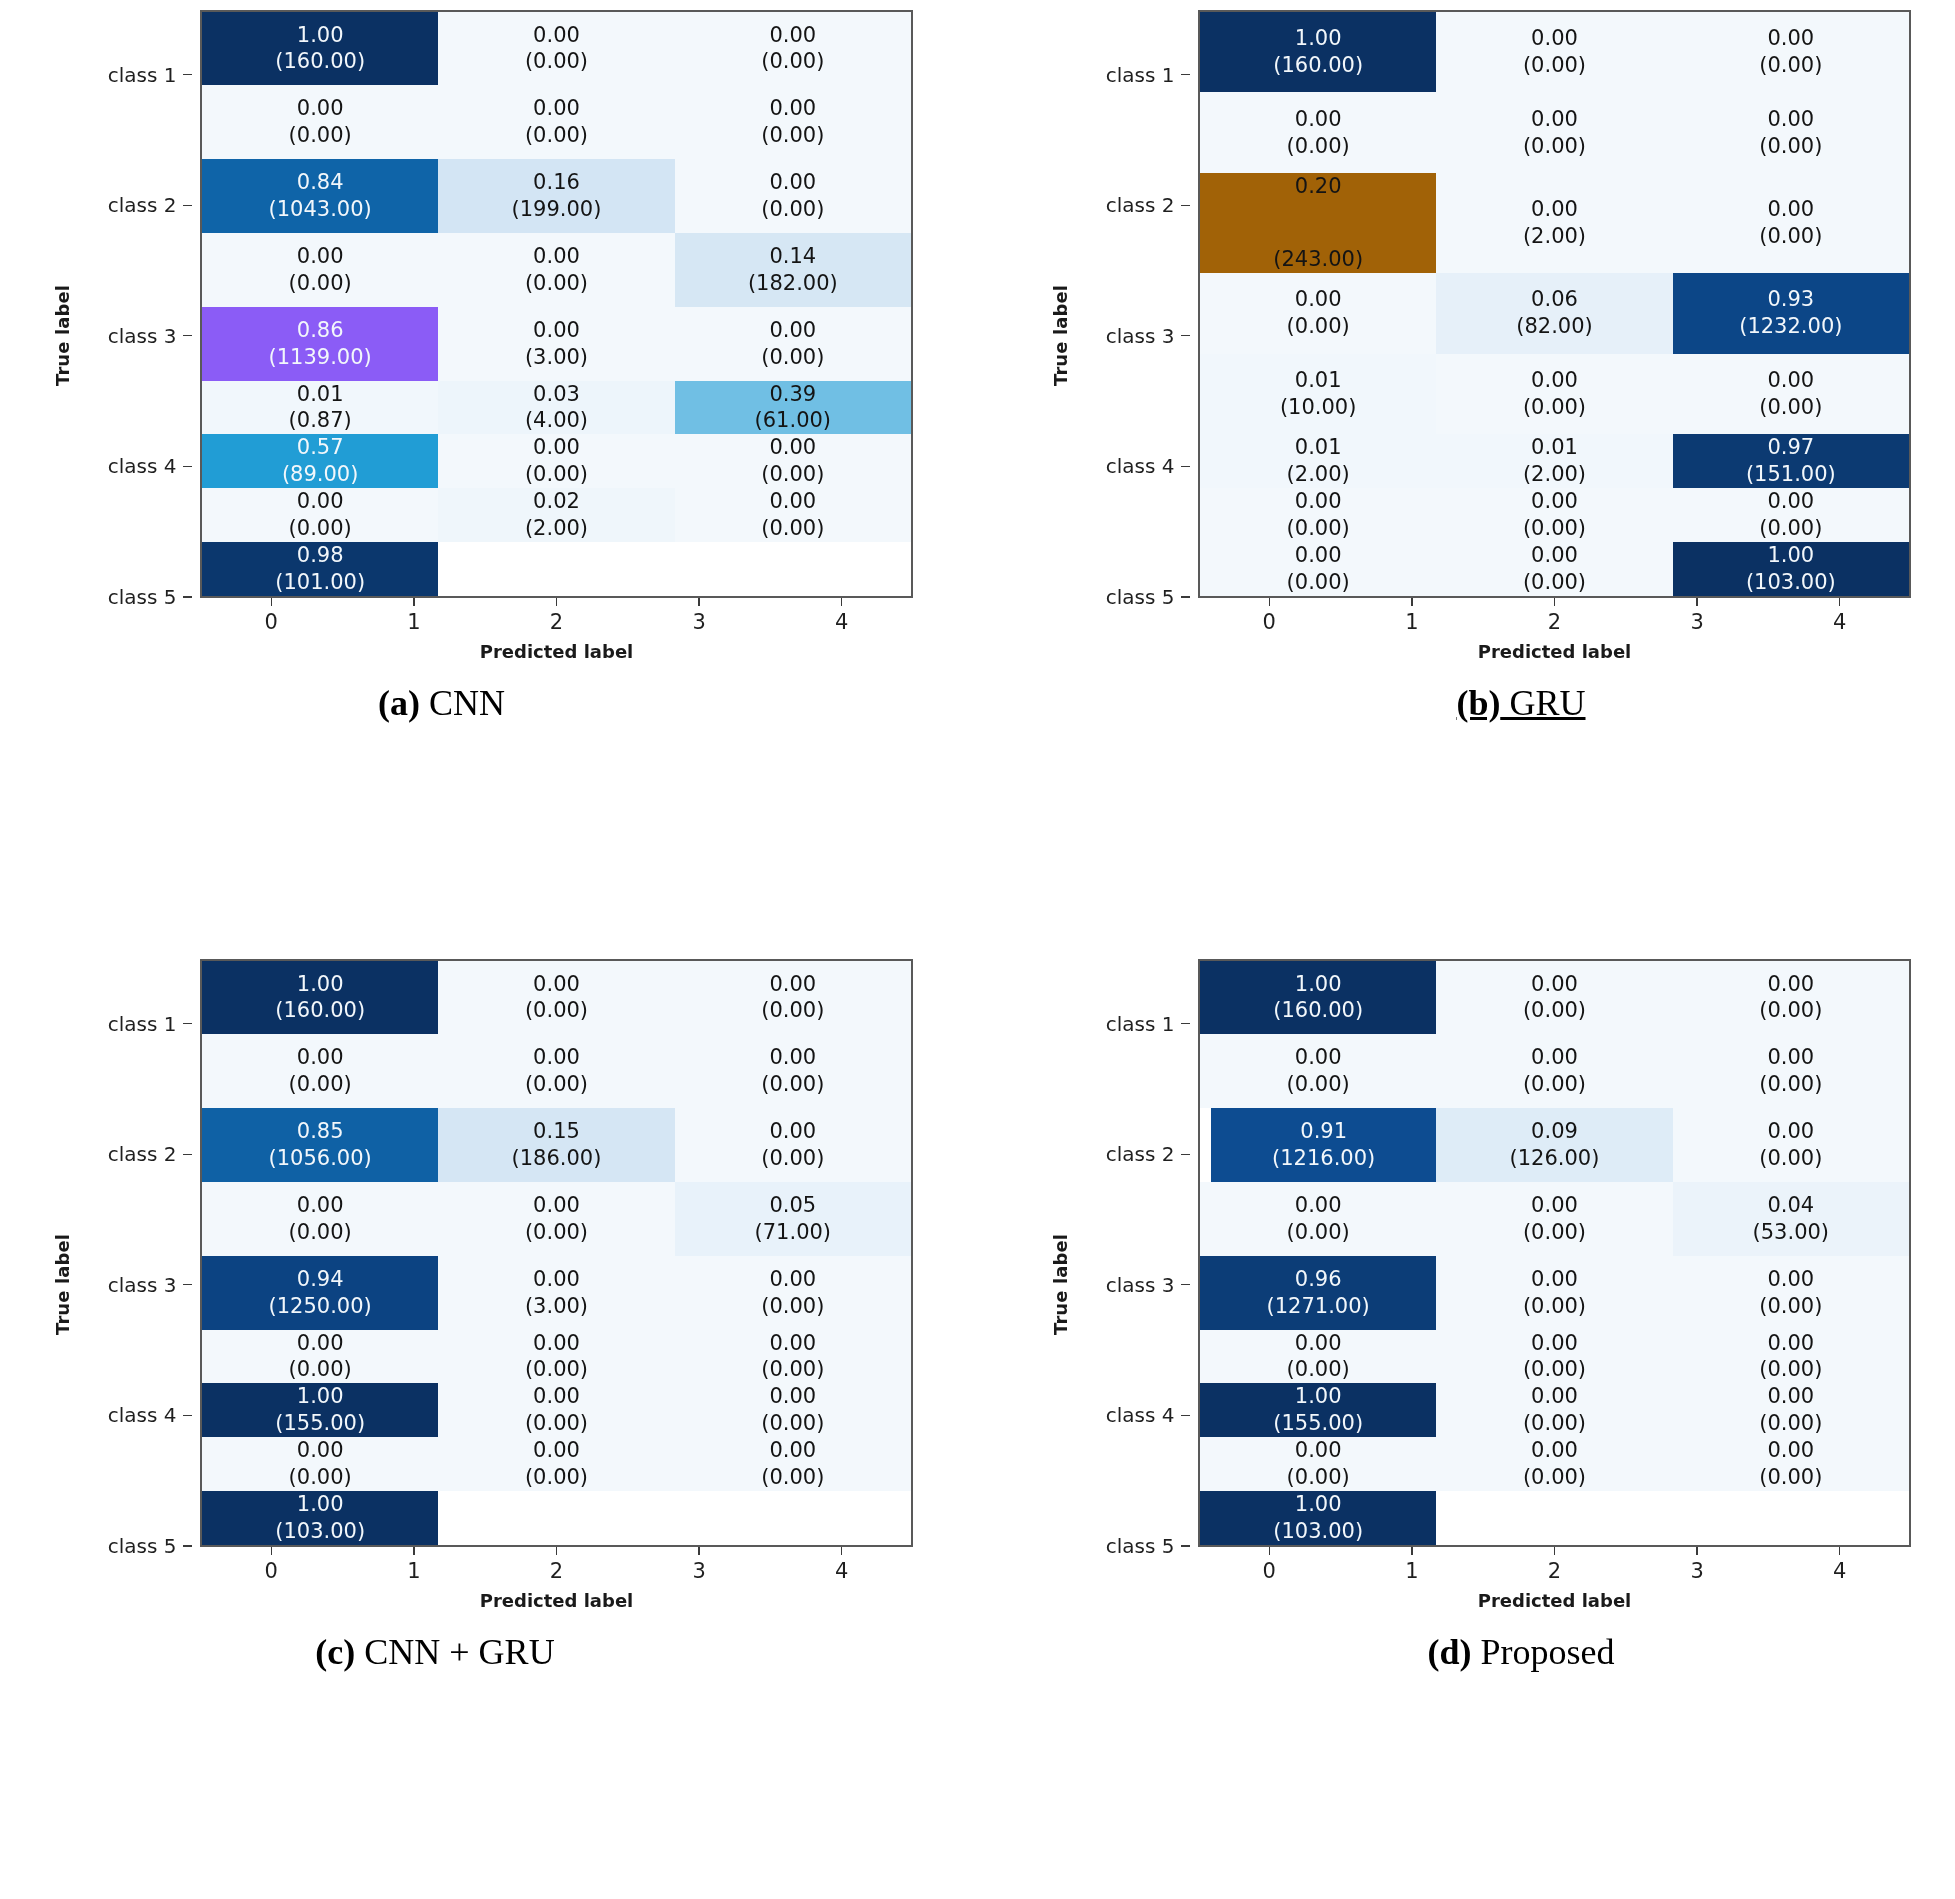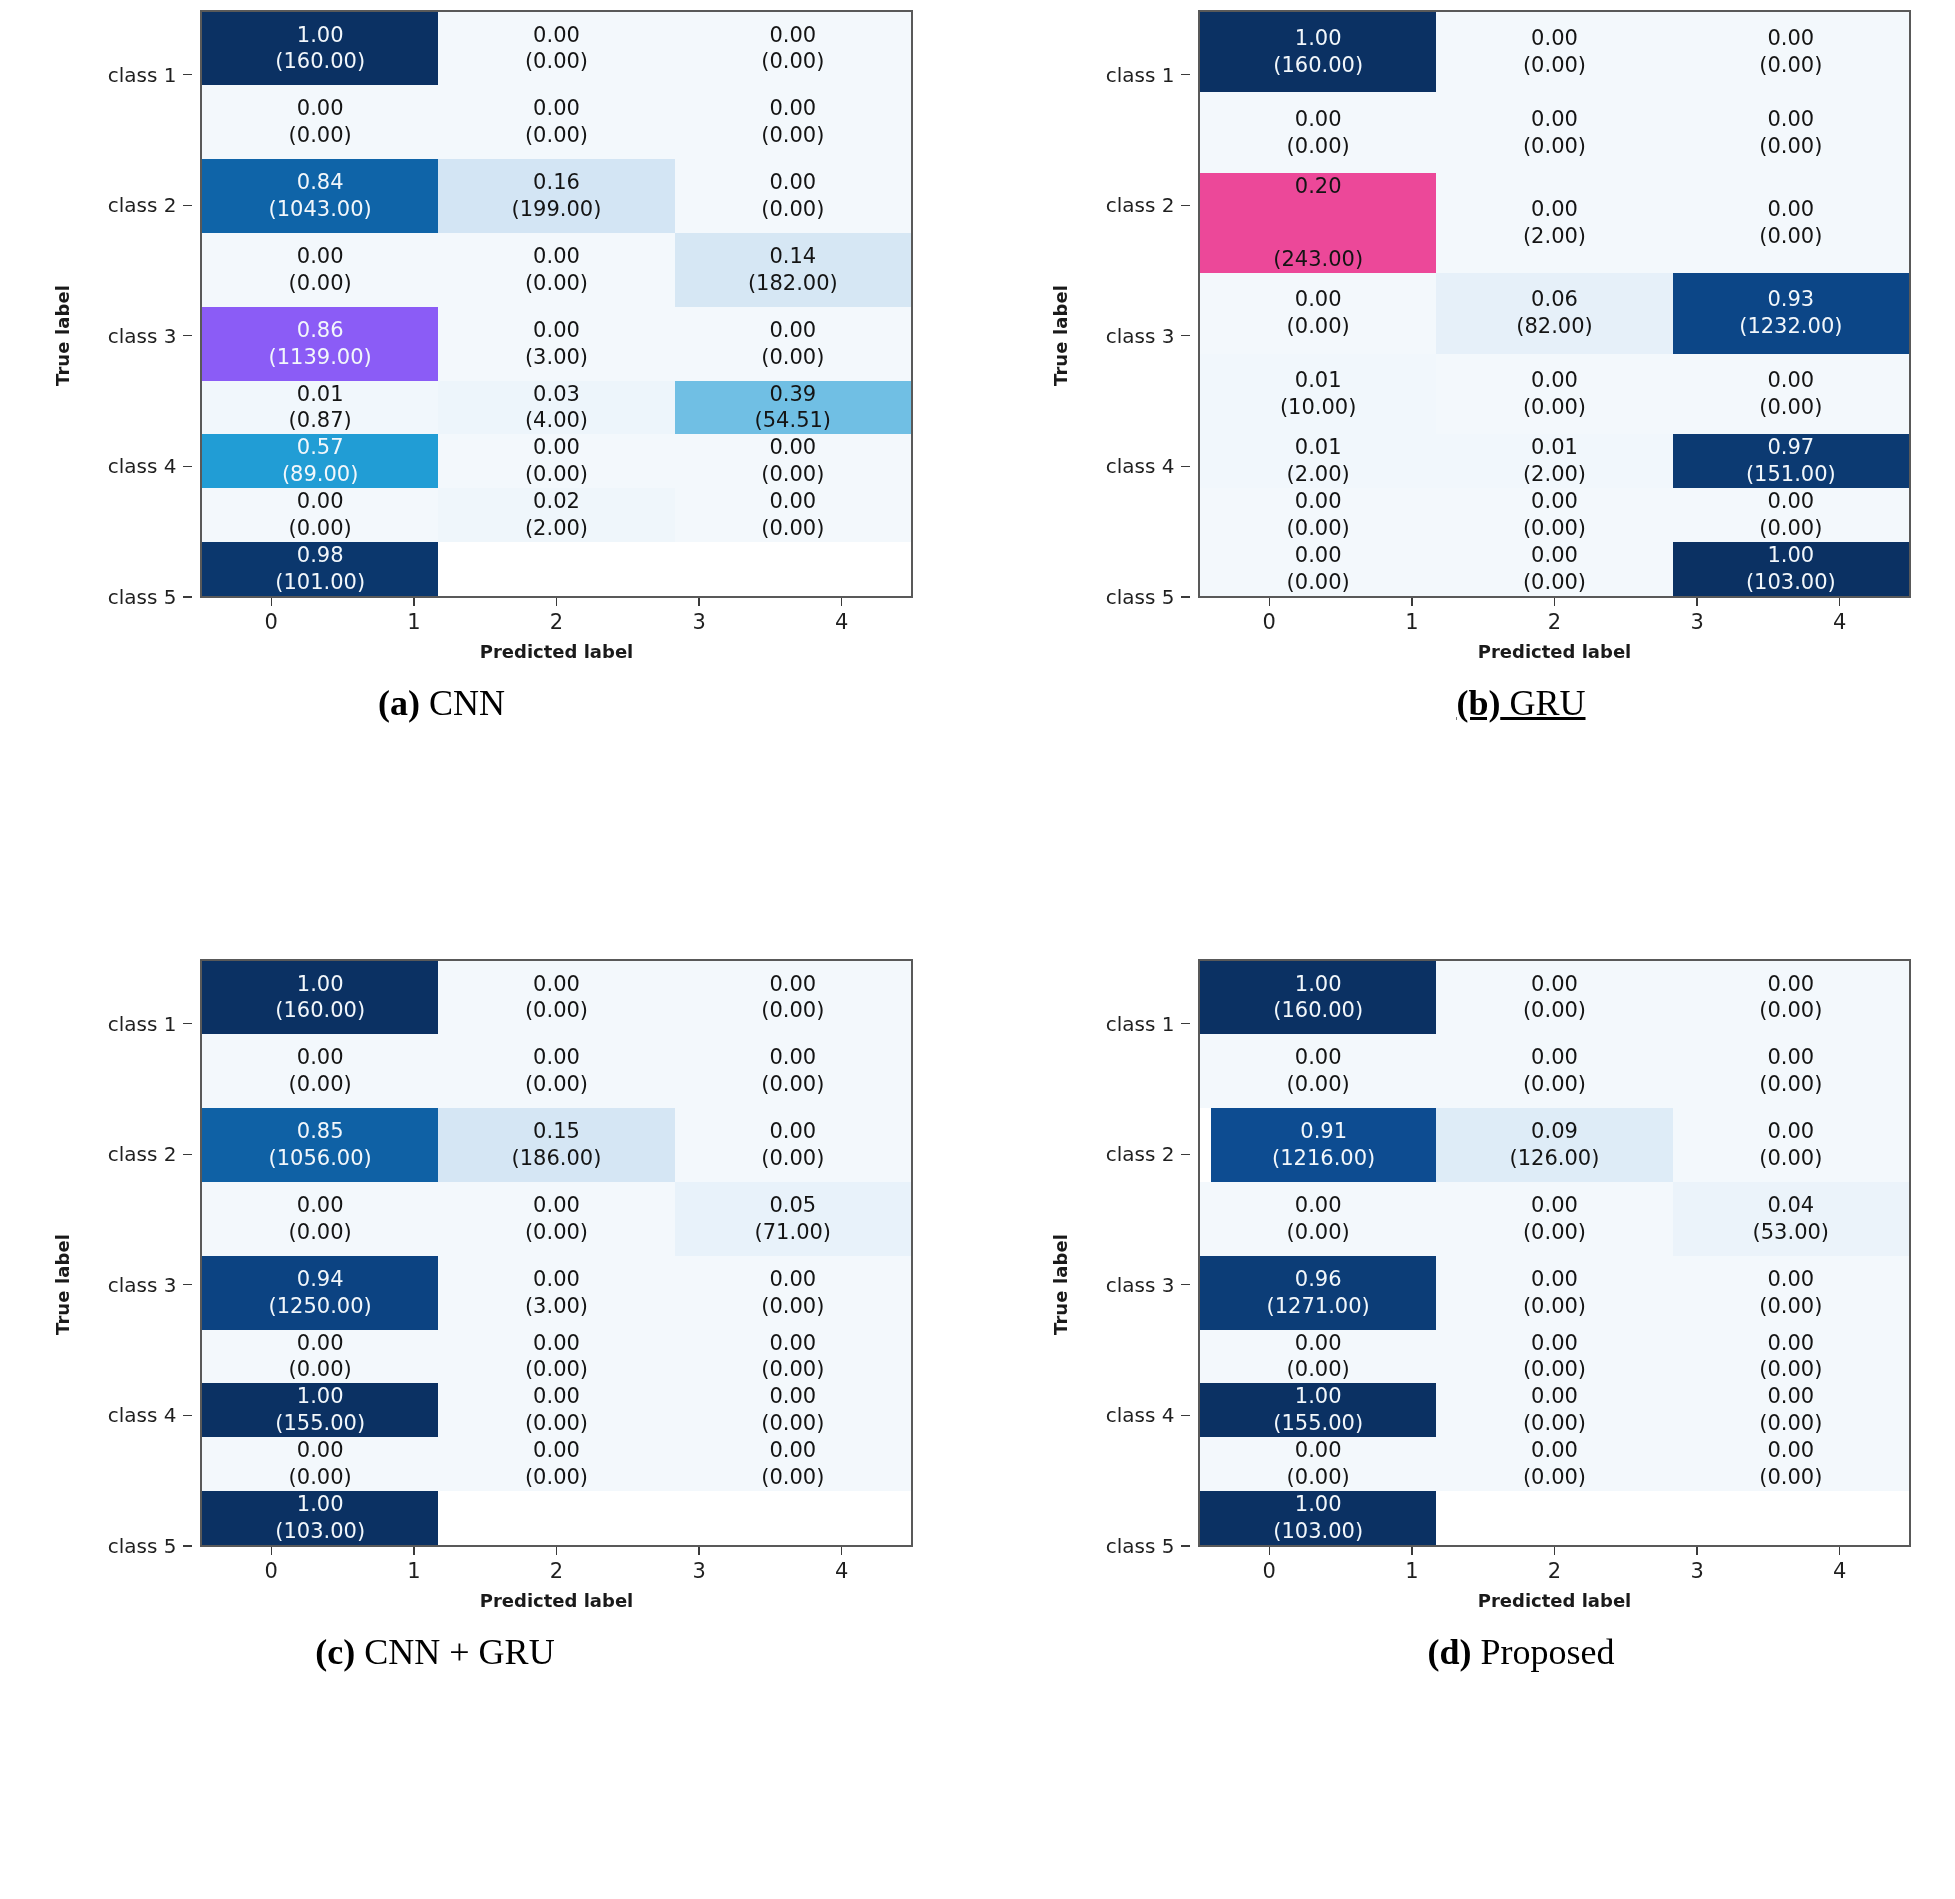--- a/index.html
+++ b/index.html
@@ -241,21 +241,21 @@
             <div class="cell" style="background: rgb(241, 247, 252);">
               <span class="frac">0.01</span>
               <span class="cnt">(0.87)</span>
             </div>
             <div class="cell" style="background: rgb(237, 245, 251);">
               <span class="frac">0.03</span>
               <span class="cnt">(4.00)</span>
             </div>
             <div class="cell" style="background: rgb(112, 191, 228);">
               <span class="frac">0.39</span>
-              <span class="cnt">(54.51)</span>
+              <span class="cnt">(61.00)</span>
             </div>
             <div class="cell dark" style="background: rgb(33, 157, 213);">
               <span class="frac">0.57</span>
               <span class="cnt">(89.00)</span>
             </div>
             <div class="cell" style="background: rgb(243, 248, 252);">
               <span class="frac">0.00</span>
               <span class="cnt">(0.00)</span>
             </div>
             <div class="cell" style="background: rgb(243, 248, 252);">
@@ -352,21 +352,21 @@
               <span class="cnt">(0.00)</span>
             </div>
             <div class="cell" style="background: rgb(243, 248, 252);">
               <span class="frac">0.00</span>
               <span class="cnt">(0.00)</span>
             </div>
             <div class="cell" style="background: rgb(243, 248, 252);">
               <span class="frac">0.00</span>
               <span class="cnt">(0.00)</span>
             </div>
-            <div class="cell" style="background: #ec4899; gap: 46px;">
+            <div class="cell" style="background: #a16207; gap: 46px;">
               <span class="frac">0.20</span>
               <span class="cnt">(243.00)</span>
             </div>
             <div class="cell" style="background: rgb(243, 248, 252);">
               <span class="frac">0.00</span>
               <span class="cnt">(2.00)</span>
             </div>
             <div class="cell" style="background: rgb(243, 248, 252);">
               <span class="frac">0.00</span>
               <span class="cnt">(0.00)</span>

